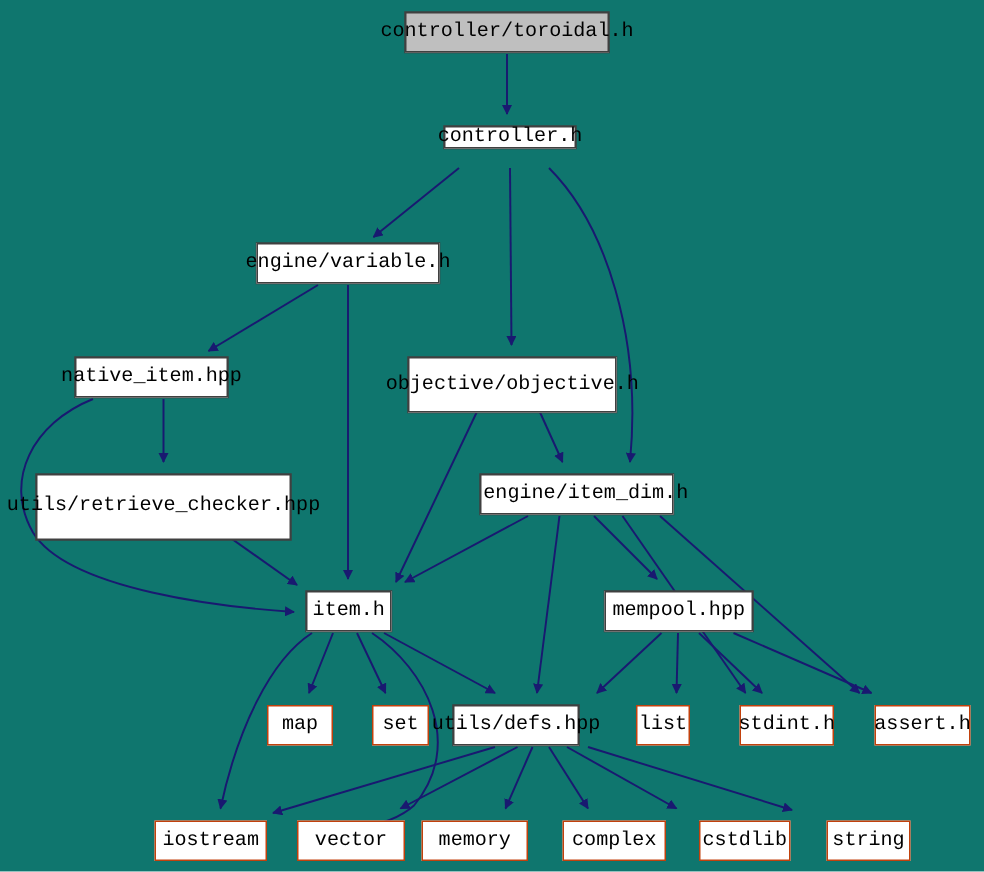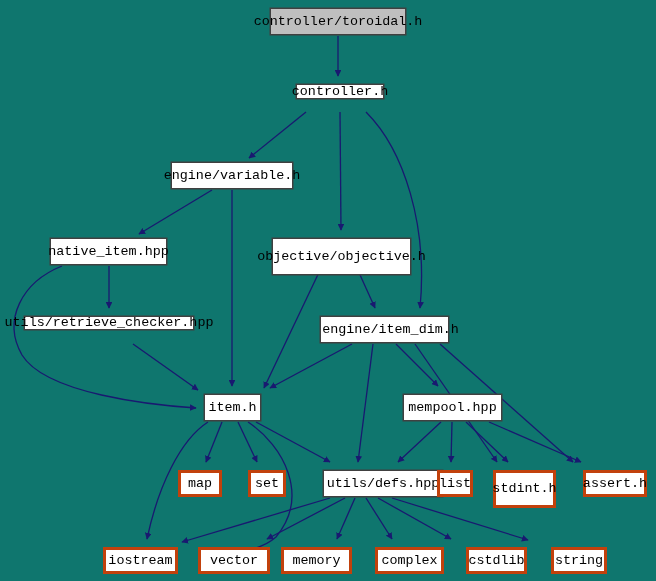--- a/index.html
+++ b/index.html
@@ -41,21 +41,21 @@
   .node.root {
     background: #bfbfbf;
     border: 1px solid #404040;
     box-shadow: 0 0 0 0.5px #404040;
   }
   .node.strong {
     border: 1px solid #404040;
     box-shadow: 0 0 0 0.5px #404040;
   }
   .node.sys {
-    border: 3px solid #c2410c;
+    border: 1px solid #c2410c;
   }
 </style>
 </head>
 <body>
 
 <div id="graph">
 
   <svg id="edge-layer" viewBox="0 0 656 581" width="656" height="581" xmlns="http://www.w3.org/2000/svg">
     <defs>
       <marker id="arrow" viewBox="0 0 10 10" refX="9" refY="5" markerWidth="5.2" markerHeight="5.2" orient="auto-start-reverse">
@@ -95,30 +95,30 @@
         <path d="M378,498 L451,539" fill="none" stroke="#191970" stroke-width="1.3" marker-end="url(#arrow)"></path>
         <path d="M392,498 L528,540" fill="none" stroke="#191970" stroke-width="1.3" marker-end="url(#arrow)"></path>
       </g>
   </svg>
 
   <div id="nodes">
       <div class="node root" style="left: 270px; top: 8px; width: 136px; height: 27px;">controller/toroidal.h</div>
       <div class="node strong" style="left: 296px; top: 84px; width: 88px; height: 15px;">controller.h</div>
       <div class="node strong" style="left: 171px; top: 162px; width: 122px; height: 27px;">engine/variable.h</div>
       <div class="node strong" style="left: 272px; top: 238px; width: 139px; height: 37px;">objective/objective.h</div>
-      <div class="node strong" style="left: 50px; top: 238px; width: 117px; height: 27px;">native_item.hpp</div>
-      <div class="node strong" style="left: 24px; top: 316px; width: 170px; height: 14px;">utils/retrieve_checker.hpp</div>
+      <div class="node strong" style="left: 50px; top: 238px; width: 102px; height: 27px;">native_item.hpp</div>
+      <div class="node strong" style="left: 24px; top: 316px; width: 170px; height: 44px;">utils/retrieve_checker.hpp</div>
       <div class="node strong" style="left: 320px; top: 316px; width: 129px; height: 27px; padding-left: 12px;">engine/item_dim.h</div>
       <div class="node strong" style="left: 204px; top: 394px; width: 57px; height: 27px;">item.h</div>
       <div class="node strong" style="left: 403px; top: 394px; width: 99px; height: 27px;">mempool.hpp</div>
       <div class="node sys" style="left: 178px; top: 470px; width: 44px; height: 27px;">map</div>
       <div class="node sys" style="left: 248px; top: 470px; width: 38px; height: 27px;">set</div>
-      <div class="node strong" style="left: 323px; top: 470px; width: 120px; height: 27px;">utils/defs.hpp</div>
-      <div class="node sys" style="left: 437px; top: 470px; width: 36px; height: 27px;">list</div>
-      <div class="node sys" style="left: 493px; top: 470px; width: 63px; height: 38px;">stdint.h</div>
+      <div class="node strong" style="left: 302px; top: 470px; width: 84px; height: 27px;">utils/defs.hpp</div>
+      <div class="node sys" style="left: 424px; top: 470px; width: 36px; height: 27px;">list</div>
+      <div class="node sys" style="left: 493px; top: 470px; width: 63px; height: 27px;">stdint.h</div>
       <div class="node sys" style="left: 583px; top: 470px; width: 64px; height: 27px;">assert.h</div>
       <div class="node sys" style="left: 103px; top: 547px; width: 75px; height: 27px;">iostream</div>
       <div class="node sys" style="left: 198px; top: 547px; width: 72px; height: 27px;">vector</div>
       <div class="node sys" style="left: 281px; top: 547px; width: 71px; height: 27px;">memory</div>
       <div class="node sys" style="left: 375px; top: 547px; width: 69px; height: 27px;">complex</div>
       <div class="node sys" style="left: 466px; top: 547px; width: 61px; height: 27px;">cstdlib</div>
       <div class="node sys" style="left: 551px; top: 547px; width: 56px; height: 27px;">string</div>
     </div>
 
 </div>

